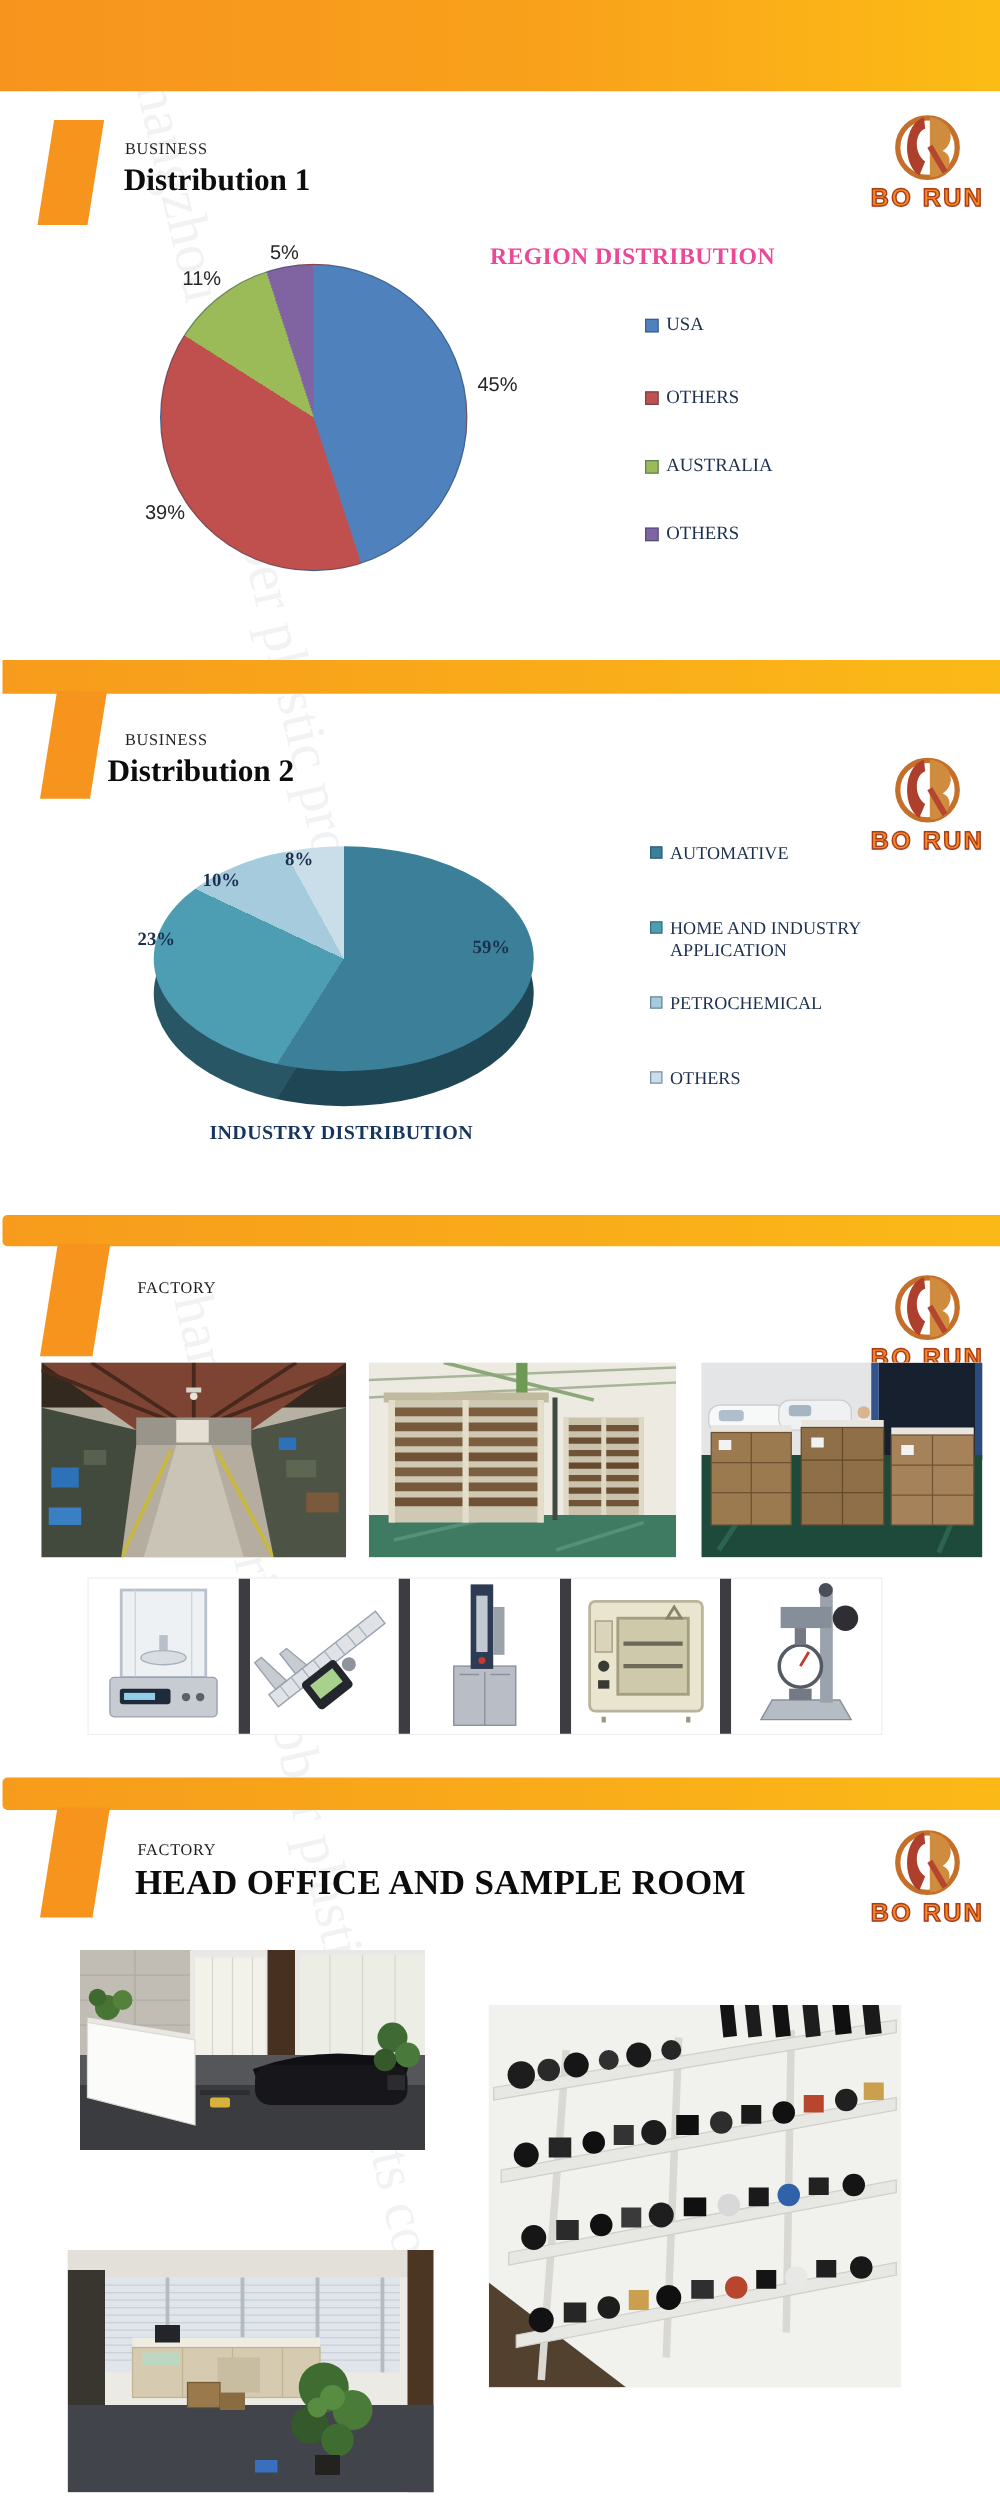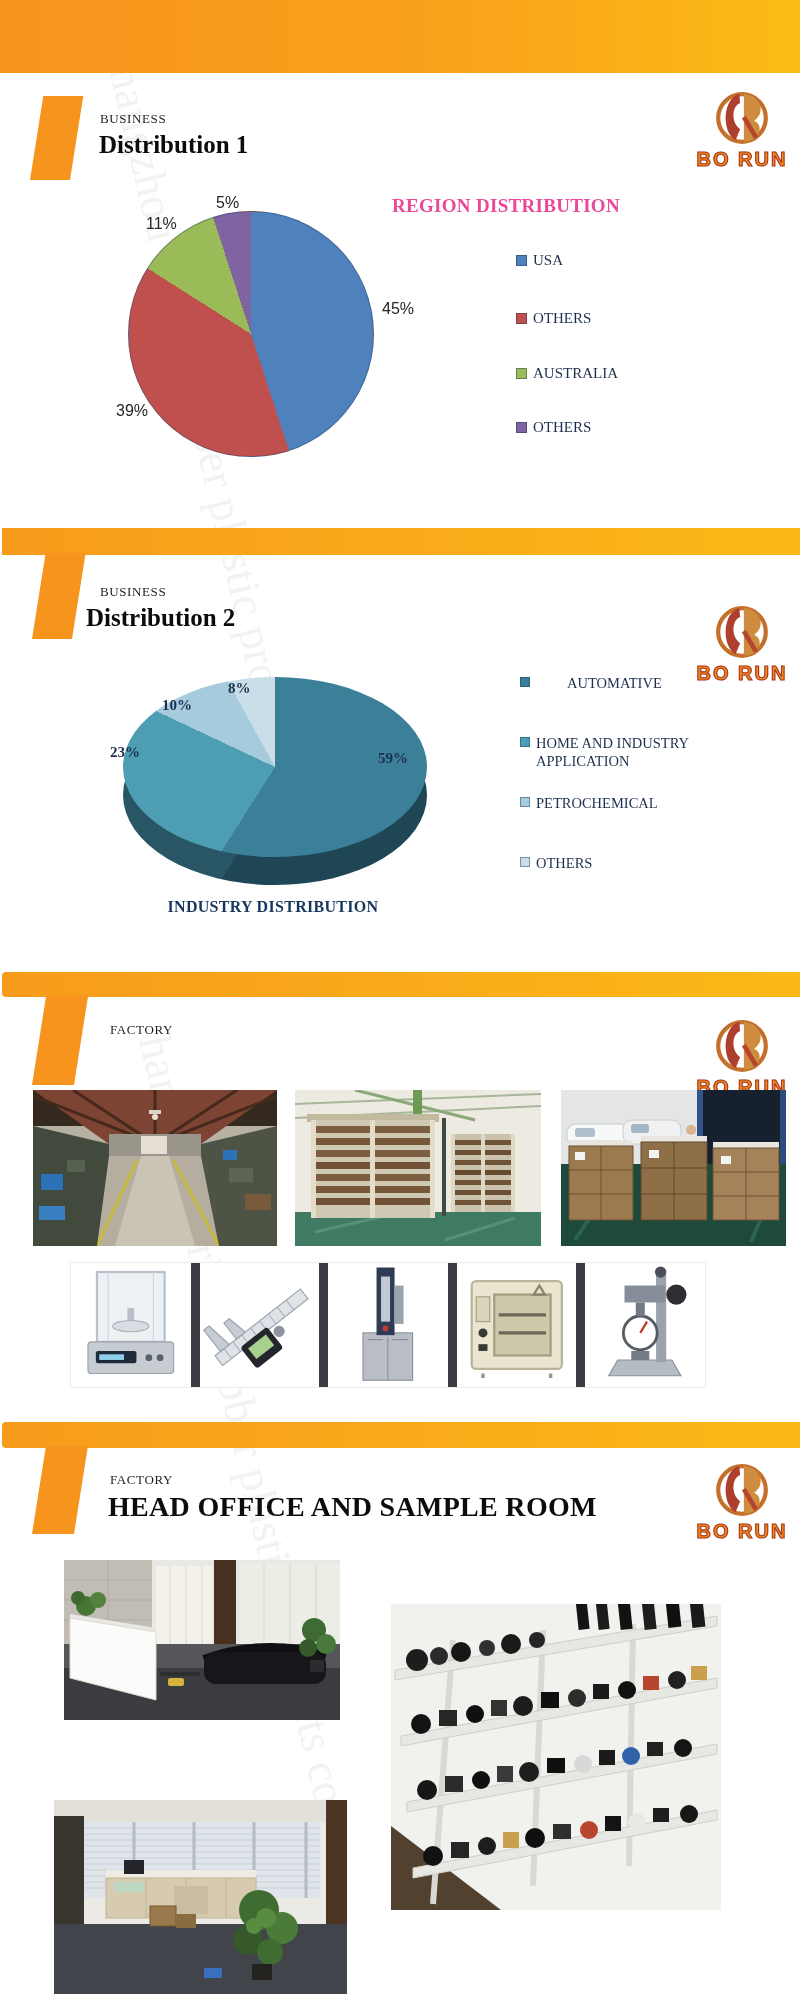--- a/index.html
+++ b/index.html
@@ -132,21 +132,21 @@
   </div>
 
   <div class="pie3d-side" style="background: conic-gradient(rgb(42, 97, 116) 0deg, rgb(42, 97, 116) 212.4deg, rgb(56, 120, 140) 212.4deg, rgb(56, 120, 140) 295.2deg, rgb(127, 169, 191) 295.2deg, rgb(127, 169, 191) 331.2deg, rgb(159, 190, 205) 331.2deg, rgb(159, 190, 205) 360deg);"></div>
   <div class="pie3d-top" style="background: conic-gradient(rgb(59, 128, 152) 0deg, rgb(59, 128, 152) 212.4deg, rgb(77, 157, 179) 212.4deg, rgb(77, 157, 179) 295.2deg, rgb(165, 203, 221) 295.2deg, rgb(165, 203, 221) 331.2deg, rgb(201, 222, 233) 331.2deg, rgb(201, 222, 233) 360deg);"></div>
   <span class="pct2" style="left:228px; top:680px;">8%</span>
   <span class="pct2" style="left:162px; top:697px;text-align:center;">10%</span>
   <span class="pct2" style="left:110px; top:744px;">23%</span>
   <span class="pct2" style="left:378px; top:750px;">59%</span>
   <div class="chart2-caption">INDUSTRY DISTRIBUTION</div>
 
-  <div class="lg-item lg2" style="top:674px;gap:31px;">
+  <div class="lg-item lg2" style="top:674px;">
     <span class="sw" style="background: rgb(59, 128, 152);"></span>
     <span>AUTOMATIVE</span>
   </div>
   <div class="lg-item lg2" style="top:734px; width:180px;">
     <span class="sw" style="background: rgb(77, 157, 179);"></span>
     <span>HOME AND INDUSTRY APPLICATION</span>
   </div>
   <div class="lg-item lg2" style="top:794px;">
     <span class="sw" style="background: rgb(165, 203, 221);"></span>
     <span>PETROCHEMICAL</span>

